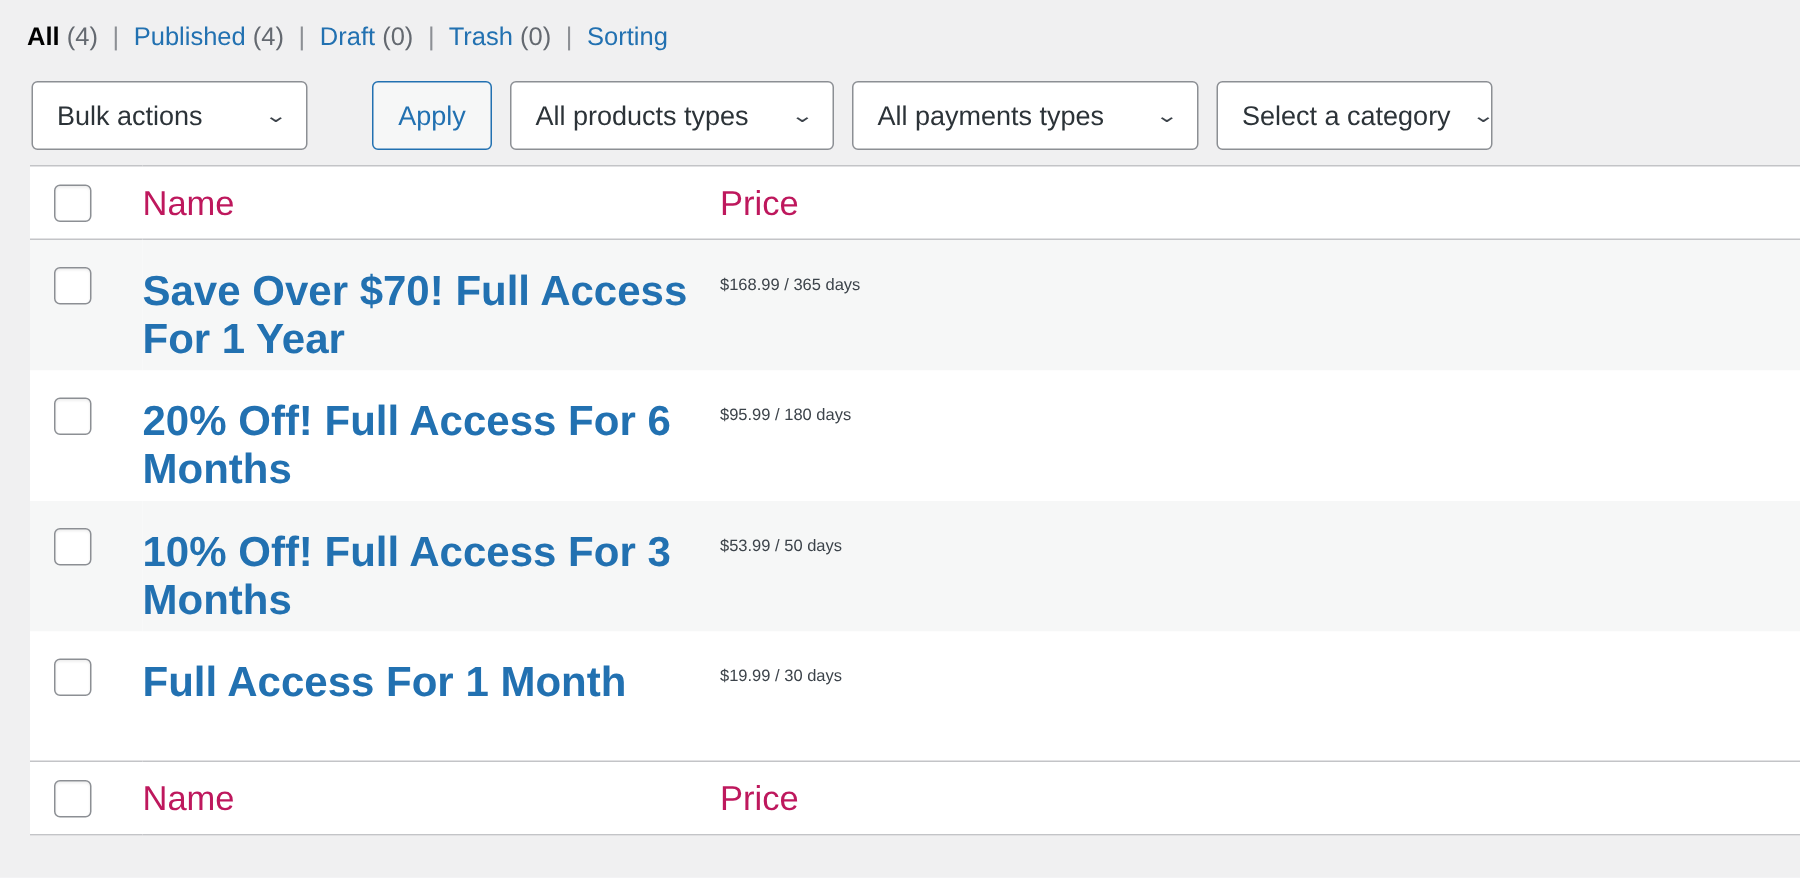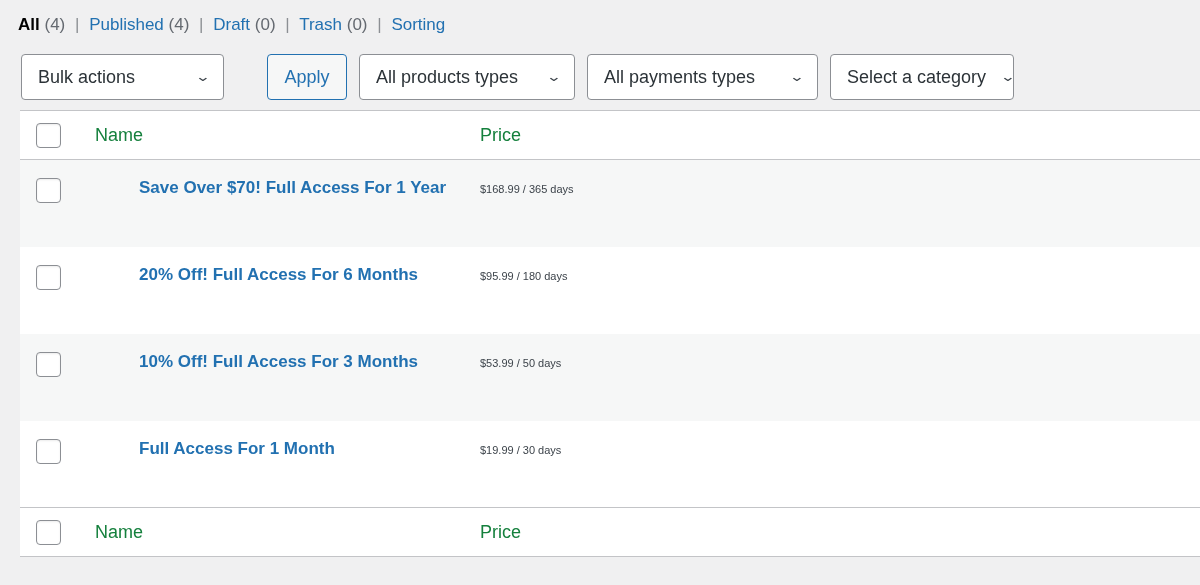--- a/index.html
+++ b/index.html
@@ -73,21 +73,21 @@
     cursor: pointer;
     flex: none;
   }
   .select-box .chev {
     font-size: 14px;
     color: #3c434a;
     line-height: 1;
     display: inline-block;
     transform: scaleX(1.35) scaleY(0.9);
   }
-  .sel-bulk { width: 203px; }
+  .sel-bulk { width: 184px; }
   .sel-prodtypes { width: 216px; gap: 19px; }
   .sel-paytypes { width: 231px; }
   .sel-category { width: 184px; }
   .sel-filterprod { width: 216px; padding-right: 10px; }
 
   .apply-btn {
     height: 46px;
     min-width: 80px;
     padding: 0 16px;
     background: #f6f7f7;
@@ -125,46 +125,45 @@
     padding: 0;
     height: 49px;
     vertical-align: middle;
     border-top: 1px solid #c3c4c7;
     border-bottom: 1px solid #c3c4c7;
   }
   .wp-list-table thead th { border-top: 1px solid #c3c4c7; }
   .wp-list-table tfoot th { border-bottom: 1px solid #c3c4c7; }
 
   .sortable-link {
-    color: #15803d;
+    color: #be185d;
     text-decoration: none;
-    font-size: 18px;
+    font-size: 23px;
     cursor: pointer;
   }
 
   .wp-list-table tbody td {
     padding: 0;
     height: 87px;
     vertical-align: top;
     border: 0;
     background: transparent;
   }
   .wp-list-table tbody tr.alt { background: #f6f7f7; }
   .wp-list-table tbody tr { background: #fff; }
 
   .cell-pad { padding-top: 18px; }
 
   .row-title {
     color: #2271b1;
     font-weight: 700;
-    font-size: 17px;
+    font-size: 28px;
     text-decoration: none;
     cursor: pointer;
     display: inline-block;
-    margin-left: 44px;
   }
   .price-text {
     color: #3c434a;
     font-size: 11px;
     display: inline-block;
     padding-top: 3px;
   }
 
   
   .cb {

